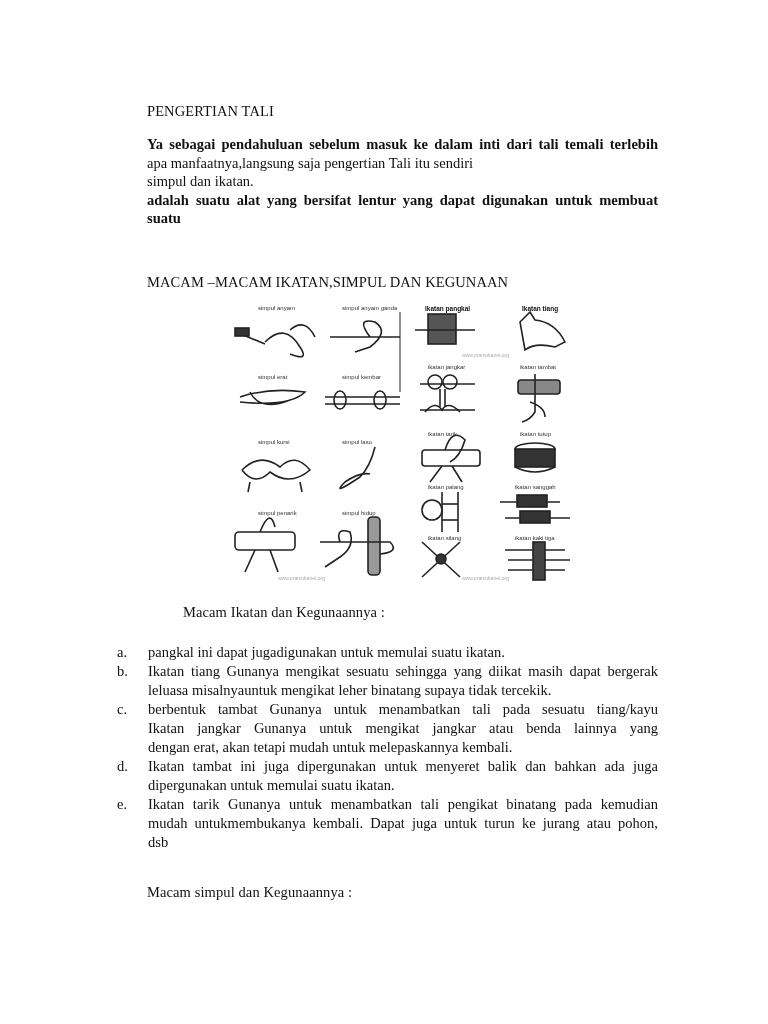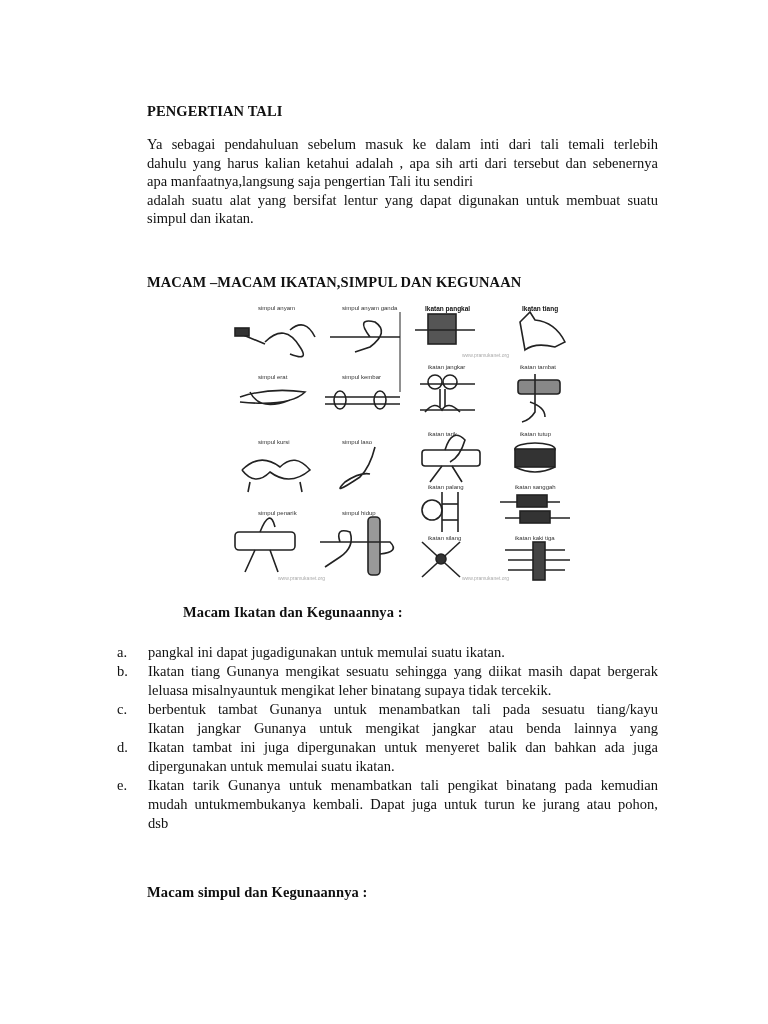--- a/index.html
+++ b/index.html
@@ -1,46 +1,45 @@
 <!DOCTYPE html>
 <html><head>
 <meta charset="utf-8">
 <style>
   html, body { margin:0; padding:0; background:#ffffff; }
   body { width:768px; height:1024px; position:relative; overflow:hidden;
          font-family:"Liberation Serif", "DejaVu Serif", serif; color:#111; }
   .page { position:absolute; left:0; top:0; width:768px; height:1024px; background:#fff; }
-  .h { position:absolute; font-weight:bold; font-size:14.5px; letter-spacing:0.1px; }
+  .h { position:absolute; font-weight:normal; font-size:14.5px; letter-spacing:0.1px; }
   .p { position:absolute; font-size:14.5px; line-height:18.5px; text-align:justify; }
   .p .line { display:block; }
-  .justify { text-align:justify; text-align-last:justify; }
+  .justify { text-align:justify; text-align-last:justify;font-weight:bold; }
   .list { position:absolute; left:117px; width:541px; font-size:14.5px; line-height:19px; }
   .li { position:relative; padding-left:31px; margin:0; }
   .li .marker { position:absolute; left:0; top:0; }
   .li .ln { display:block; }
   .li .ln.j { text-align:justify; text-align-last:justify; }
   .figure { position:absolute; left:230px; top:292px; width:345px; height:295px; background:#fff; }
   .fig-label { position:absolute; font-family:"Liberation Sans", "DejaVu Sans", sans-serif; font-size:6px; color:#333; white-space:nowrap; }
   .fig-label.bold { font-weight:bold; font-size:6.5px; color:#111; }
   .wm { position:absolute; font-family:"Liberation Sans", sans-serif; font-size:5px; color:#aaa; white-space:nowrap; }
   svg { position:absolute; left:0; top:0; }
 </style>
 </head>
 <body>
 
 <div class="page">
 
   <div class="h" style="left:147px; top:103px;">PENGERTIAN TALI</div>
 
   <div class="p" style="left:147px; top:135px; width:511px;">
     <span class="line justify">Ya sebagai pendahuluan sebelum masuk ke dalam inti dari tali temali terlebih</span>
-    <span class="line justify">dahulu yang harus kalian ketahui adalah , apa sih arti dari tersebut dan sebenernya</span>
     <span class="line">apa manfaatnya,langsung saja pengertian Tali itu sendiri</span>
+    <span class="line">simpul dan ikatan.</span>
     <span class="line justify">adalah suatu alat yang bersifat lentur yang dapat digunakan untuk membuat suatu</span>
-    <span class="line">simpul dan ikatan.</span>
   </div>
 
   <div class="h" style="left:147px; top:274px;">MACAM –MACAM IKATAN,SIMPUL DAN KEGUNAAN</div>
 
   <div class="figure">
     <svg width="345" height="295" viewBox="0 0 345 295">
       <g stroke="#222" stroke-width="1.6" fill="none">
 
         <path d="M6 40 L35 52 M35 50 Q55 30 70 55 Q80 70 60 62 M60 38 Q75 25 85 45"></path>
         <rect x="5" y="36" width="14" height="8" fill="#333"></rect>
@@ -142,20 +141,21 @@
     </div>
     <div class="li">
       <span class="marker">b.</span>
       <span class="ln j">Ikatan tiang Gunanya mengikat sesuatu sehingga yang diikat masih dapat bergerak</span>
       <span class="ln">leluasa misalnyauntuk mengikat leher binatang supaya tidak tercekik.</span>
     </div>
     <div class="li">
       <span class="marker">c.</span>
       <span class="ln j">berbentuk tambat Gunanya untuk menambatkan tali pada sesuatu tiang/kayu</span>
       <span class="ln j">Ikatan jangkar Gunanya untuk mengikat jangkar atau benda lainnya yang</span>
+      <span class="ln">dengan erat, akan tetapi mudah untuk melepaskannya kembali.</span>
     </div>
     <div class="li">
       <span class="marker">d.</span>
       <span class="ln j">Ikatan tambat ini juga dipergunakan untuk menyeret balik dan bahkan ada juga</span>
       <span class="ln">dipergunakan untuk memulai suatu ikatan.</span>
     </div>
     <div class="li">
       <span class="marker">e.</span>
       <span class="ln j">Ikatan tarik Gunanya untuk menambatkan tali pengikat binatang pada kemudian</span>
       <span class="ln j">mudah untukmembukanya kembali. Dapat juga untuk turun ke jurang atau pohon,</span>

